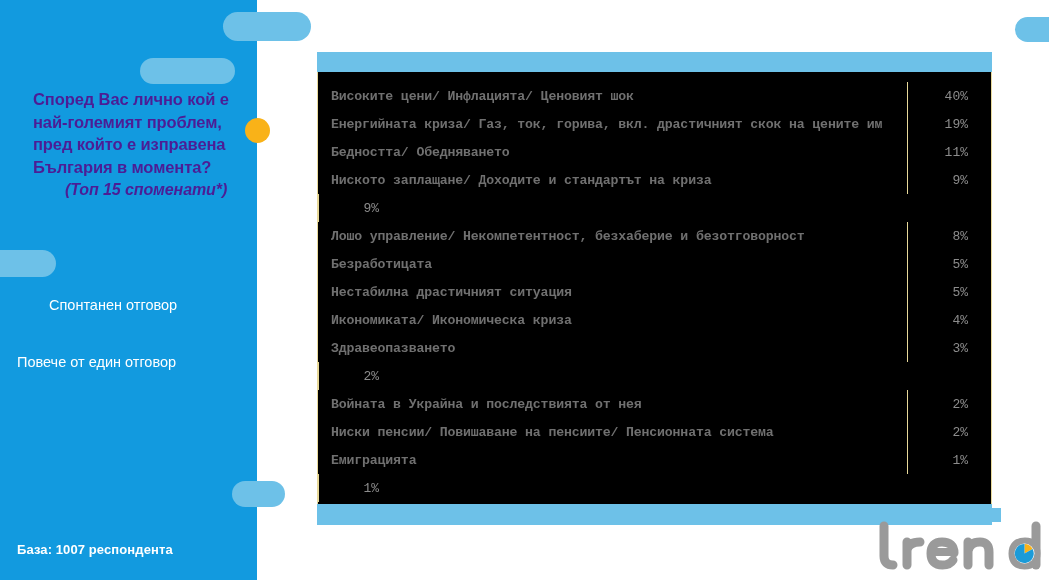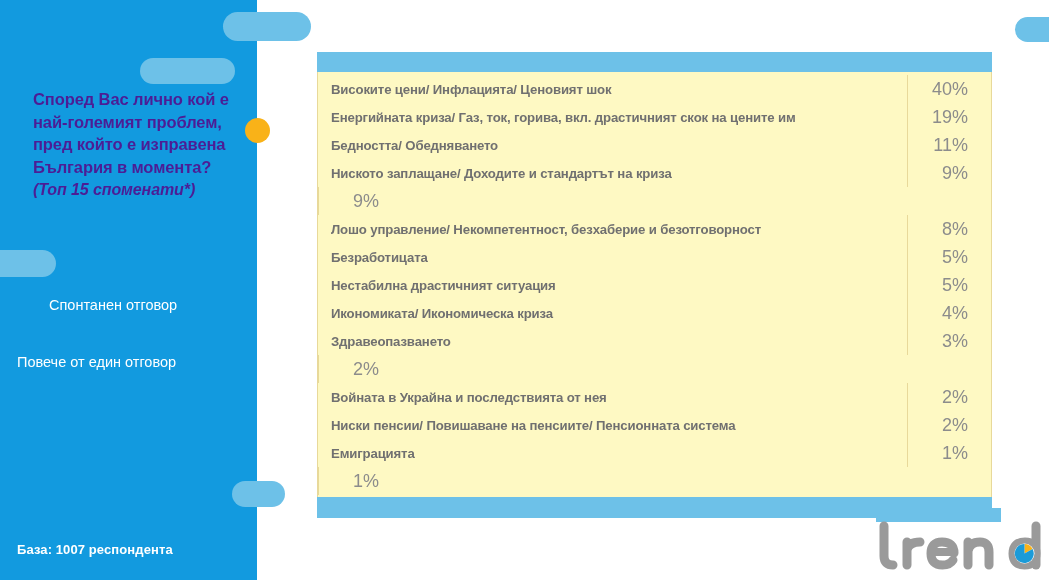--- a/index.html
+++ b/index.html
@@ -40,20 +40,21 @@
     line-height: 22.5px;
     letter-spacing: -0.1px;
   }
 
   .sidebar-subtitle {
     display: block;
     font-style: italic;
     font-weight: bold;
     font-size: 16px;
     line-height: 23px;
+    margin-left: 32px;
   }
 
   .sidebar-note {
     position: absolute;
     left: 17px;
     color: #ffffff;
     font-size: 14.5px;
     font-weight: normal;
     line-height: 18px;
   }
@@ -118,23 +119,24 @@
   }
 
   .table-header-bar {
     height: 20px;
     background: #6DC1E8;
   }
 
   .table-body {
     border-left: 1.5px solid #E8D99A;
     border-right: 1.5px solid #E8D99A;
-    background: #fef9c3;
-    padding-top: 3px;
+    background: #000000;
+    padding-top: 10px;
     padding-bottom: 2px;
+    font-family: Liberation Mono, monospace;
   }
 
   .trow {
     display: flex;
     align-items: center;
     height: 28px;
   }
 
   .tcell-label {
     flex: 1 1 auto;
@@ -148,21 +150,21 @@
   }
 
   .tcell-value {
     flex: 0 0 84px;
     border-left: 1.5px solid #E8D99A;
     align-self: stretch;
     display: flex;
     align-items: center;
     justify-content: flex-end;
     padding-right: 23px;
-    font-size: 18px;
+    font-size: 13px;
     font-weight: normal;
     color: #8C8C8C;
   }
 
   .table-footer-bar {
     height: 21px;
     background: #6DC1E8;
   }
 
   

